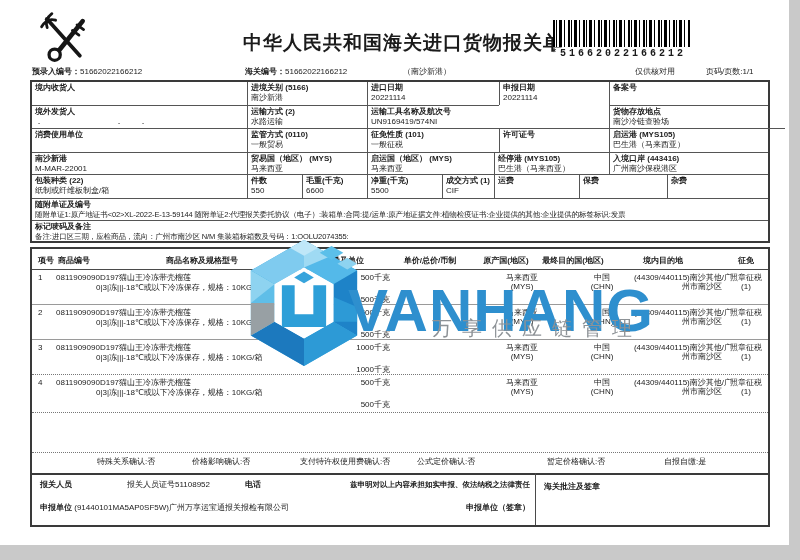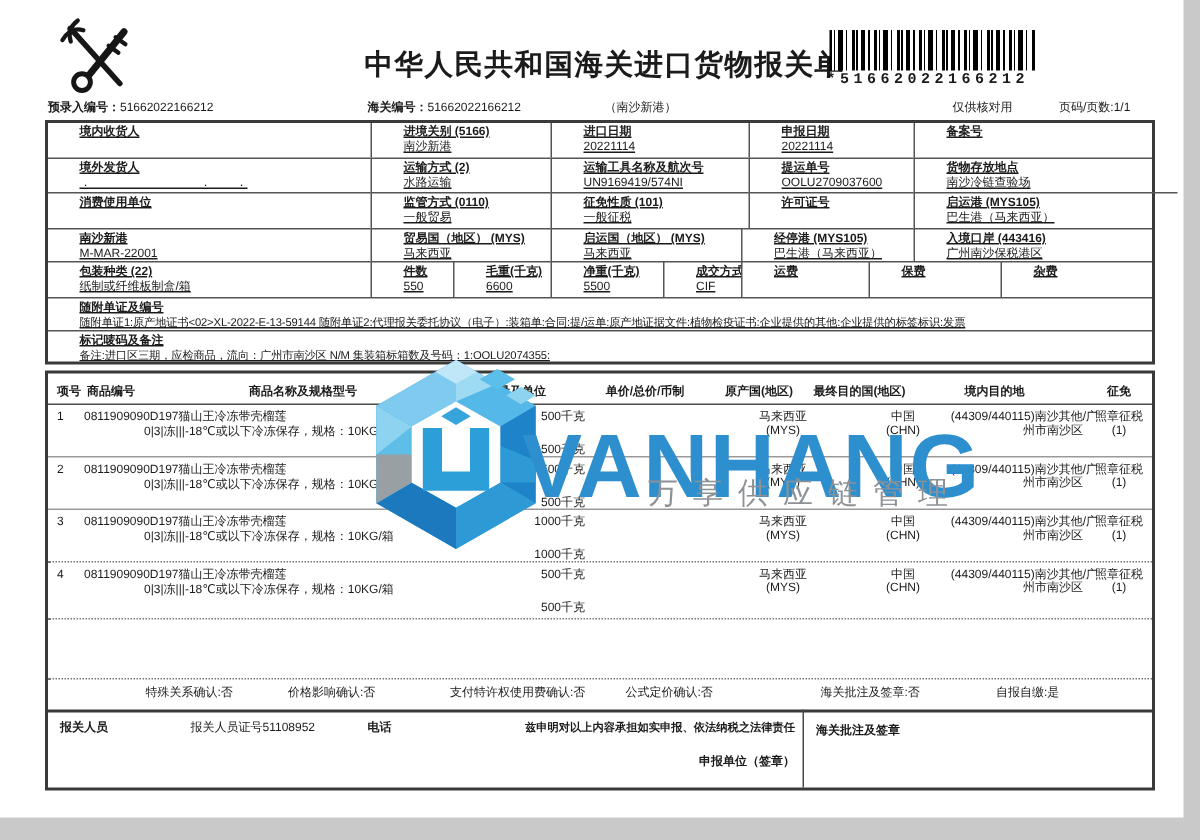--- a/index.html
+++ b/index.html
@@ -14,21 +14,21 @@
   .emblem { position:absolute; left:36px; top:8px; }
   .bc   { position:absolute; left:553px; top:20px; width:137px; height:27px;
           background:repeating-linear-gradient(90deg,#000 0 2px,#fff 2px 3px,#000 3px 4px,#fff 4px 6px,#000 6px 9px,#fff 9px 11px,#000 11px 12px,#fff 12px 15px); }
   .bct  { position:absolute; left:551px; top:48px; width:145px; font-family:"Liberation Mono","DejaVu Sans Mono",monospace;
           font-size:10px; font-weight:700; letter-spacing:3px; white-space:nowrap; }
   .meta { position:absolute; top:66px; font-size:8px; white-space:nowrap; }
   .mlb  { font-weight:700; }
 
   .t1 { position:absolute; left:30px; top:80px;  width:740px; height:163px; border:2px solid #3a3a3a; }
   .t2 { position:absolute; left:30px; top:247px; width:740px; height:280px; border:2px solid #3a3a3a; }
-  .cell { position:absolute; border-left:1px solid #555; border-top:1px solid #555; padding:1px 21px; overflow:hidden;text-decoration:underline; }
+  .cell { position:absolute; border-left:1px solid #555; border-top:1px solid #555; padding:1px 3px; overflow:hidden; }
   .c0 { border-left:none; } .r0 { border-top:none; }
   .lb { display:block; font-weight:700; font-size:8px; line-height:10px; white-space:nowrap; }
   .vl { display:block; font-size:8px; line-height:10px; white-space:nowrap; }
   .sm { font-size:7.5px; letter-spacing:-0.1px; }
   .pre { white-space:pre; }
 
   .iv { position:absolute; font-size:8px; line-height:9px; white-space:nowrap; }
   .ihdr { font-weight:700; }
   .ctr { text-align:center; } .rgt { text-align:right; }
   .irow { position:absolute; left:0; width:736px; height:35px; }
@@ -97,24 +97,20 @@
         <span class="lb">境外发货人</span>
         <span class="vl pre">．　　　　　　　　　．　　．</span>
       </div>
     <div class="cell" style="left:215px;top:23px;width:120px;height:23px">
         <span class="lb">运输方式 (2)</span>
         <span class="vl">水路运输</span>
       </div>
     <div class="cell" style="left:335px;top:23px;width:132px;height:23px">
         <span class="lb">运输工具名称及航次号</span>
         <span class="vl">UN9169419/574NI</span>
-      </div>
-    <div class="cell" style="left:467px;top:23px;width:110px;height:23px">
-        <span class="lb">提运单号</span>
-        <span class="vl">OOLU2709037600</span>
       </div>
     <div class="cell" style="left:577px;top:23px;width:159px;height:23px">
         <span class="lb">货物存放地点</span>
         <span class="vl">南沙冷链查验场</span>
       </div>
 
     <div class="cell c0" style="left:0;top:46px;width:215px;height:24px">
         <span class="lb">消费使用单位</span>
         <span class="vl"></span>
       </div>
@@ -279,30 +275,31 @@
       <span class="iv ctr" style="left:690px;top:1px;width:48px">照章征税</span>
       <span class="iv ctr" style="left:690px;top:10px;width:48px">(1)</span>
     </div>
     <div class="dline" style="top:163px"></div>
 
     <div class="dline" style="top:203px"></div>
     <span class="iv" style="left:65px;top:208px">特殊关系确认:否</span>
     <span class="iv" style="left:160px;top:208px">价格影响确认:否</span>
     <span class="iv" style="left:268px;top:208px">支付特许权使用费确认:否</span>
     <span class="iv" style="left:385px;top:208px">公式定价确认:否</span>
-    <span class="iv" style="left:515px;top:208px">海关批注及签章:否</span>
+    <span class="iv" style="left:515px;top:208px">暂定价格确认:否</span>
     <span class="iv" style="left:632px;top:208px">自报自缴:是</span>
 
     <div class="thick" style="top:224px"></div>
     <div class="vdiv"></div>
     <span class="iv ihdr" style="left:8px;top:231px">报关人员</span>
     <span class="iv" style="left:95px;top:231px">报关人员证号51108952</span>
     <span class="iv ihdr" style="left:213px;top:231px">电话</span>
     <span class="iv rgt ihdr" style="left:300px;top:231px;width:198px;font-size:7.5px">兹申明对以上内容承担如实申报、依法纳税之法律责任</span>
     <span class="iv ihdr" style="left:512px;top:233px">海关批注及签章</span>
+    <span class="iv" style="left:8px;top:254px"><span class="ihdr">申报单位 </span><span>(91440101MA5AP0SF5W)广州万享运宝通报关报检有限公司</span></span>
     <span class="iv rgt ihdr" style="left:300px;top:254px;width:198px">申报单位（签章）</span>
   </div>
 
   <svg class="cube" width="118" height="130" viewBox="0 0 120 132">
     <path d="M60 2 L114 33 L114 99 L60 130 L6 99 L6 33 Z M60 30 L90 47 L90 85 L60 102 L30 85 L30 47 Z" fill="#3fa8de" fill-rule="evenodd"></path>
     <polygon points="60,2 6,33 30,47 60,30" fill="#7fcbef"></polygon>
     <polygon points="60,2 114,33 90,47 60,30" fill="#54b9e9"></polygon>
     <polygon points="114,33 114,99 90,85 90,47" fill="#1e83c8"></polygon>
     <polygon points="114,99 60,130 60,102 90,85" fill="#2d9ad6"></polygon>
     <polygon points="60,130 6,99 30,85 60,102" fill="#1c79be"></polygon>

